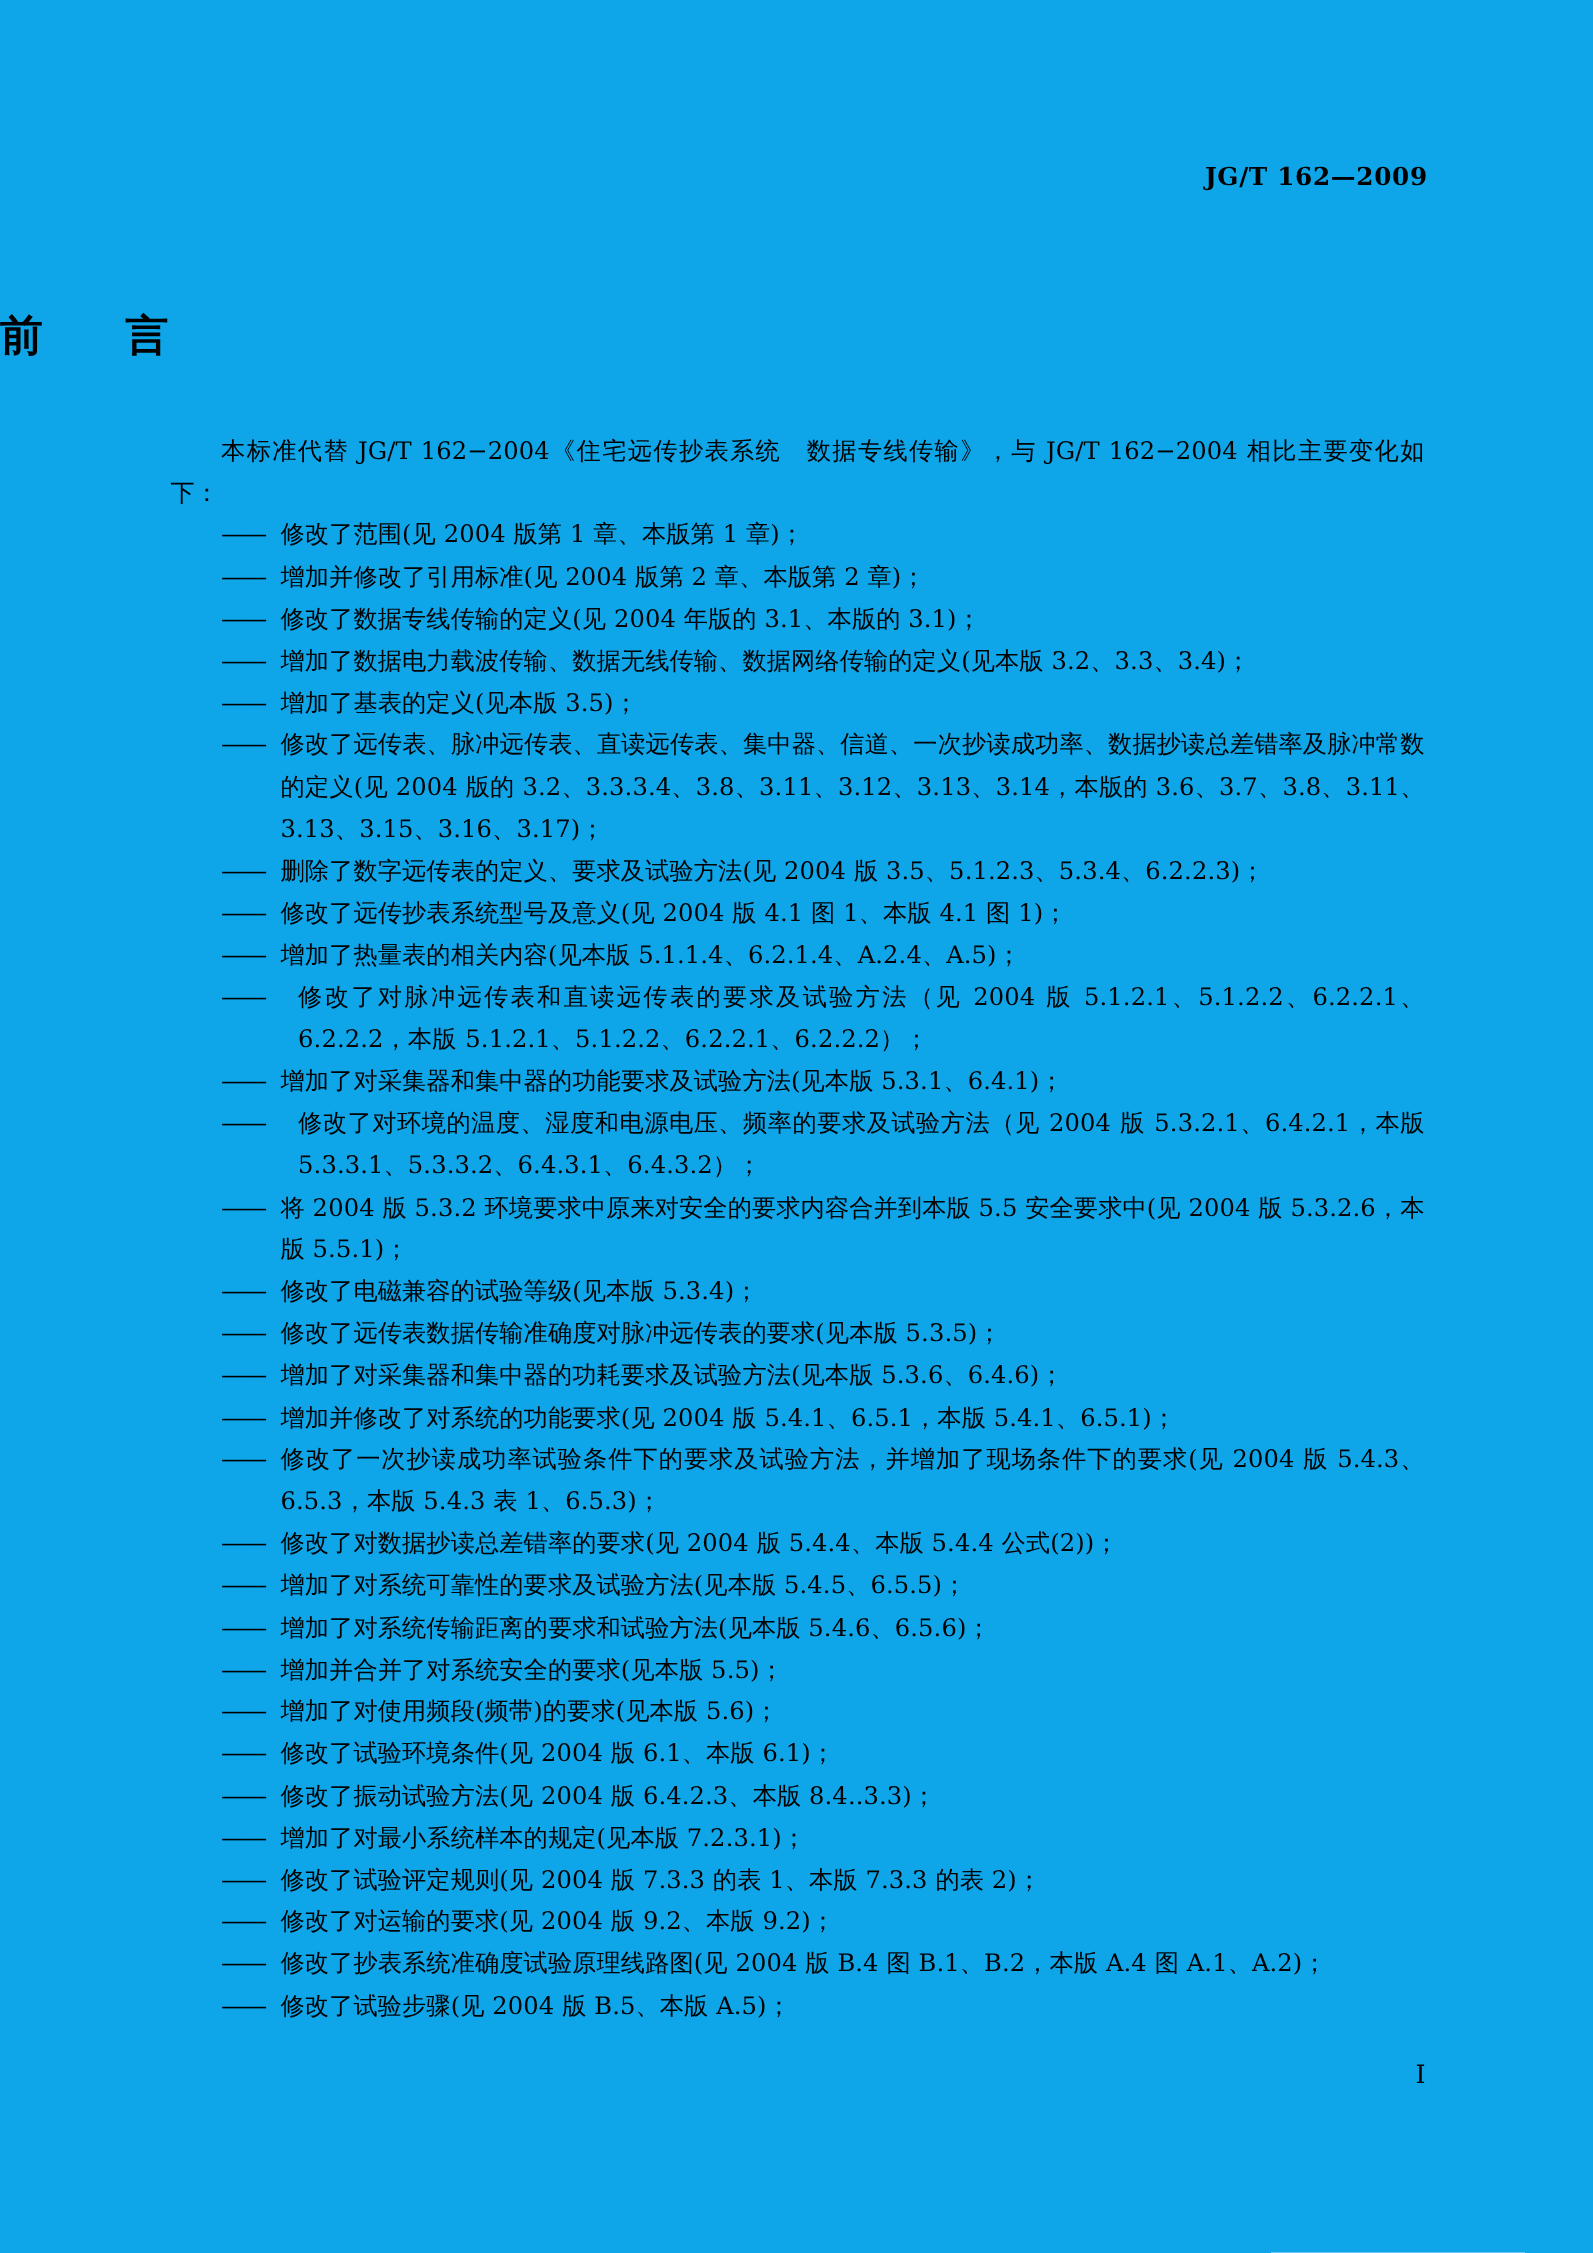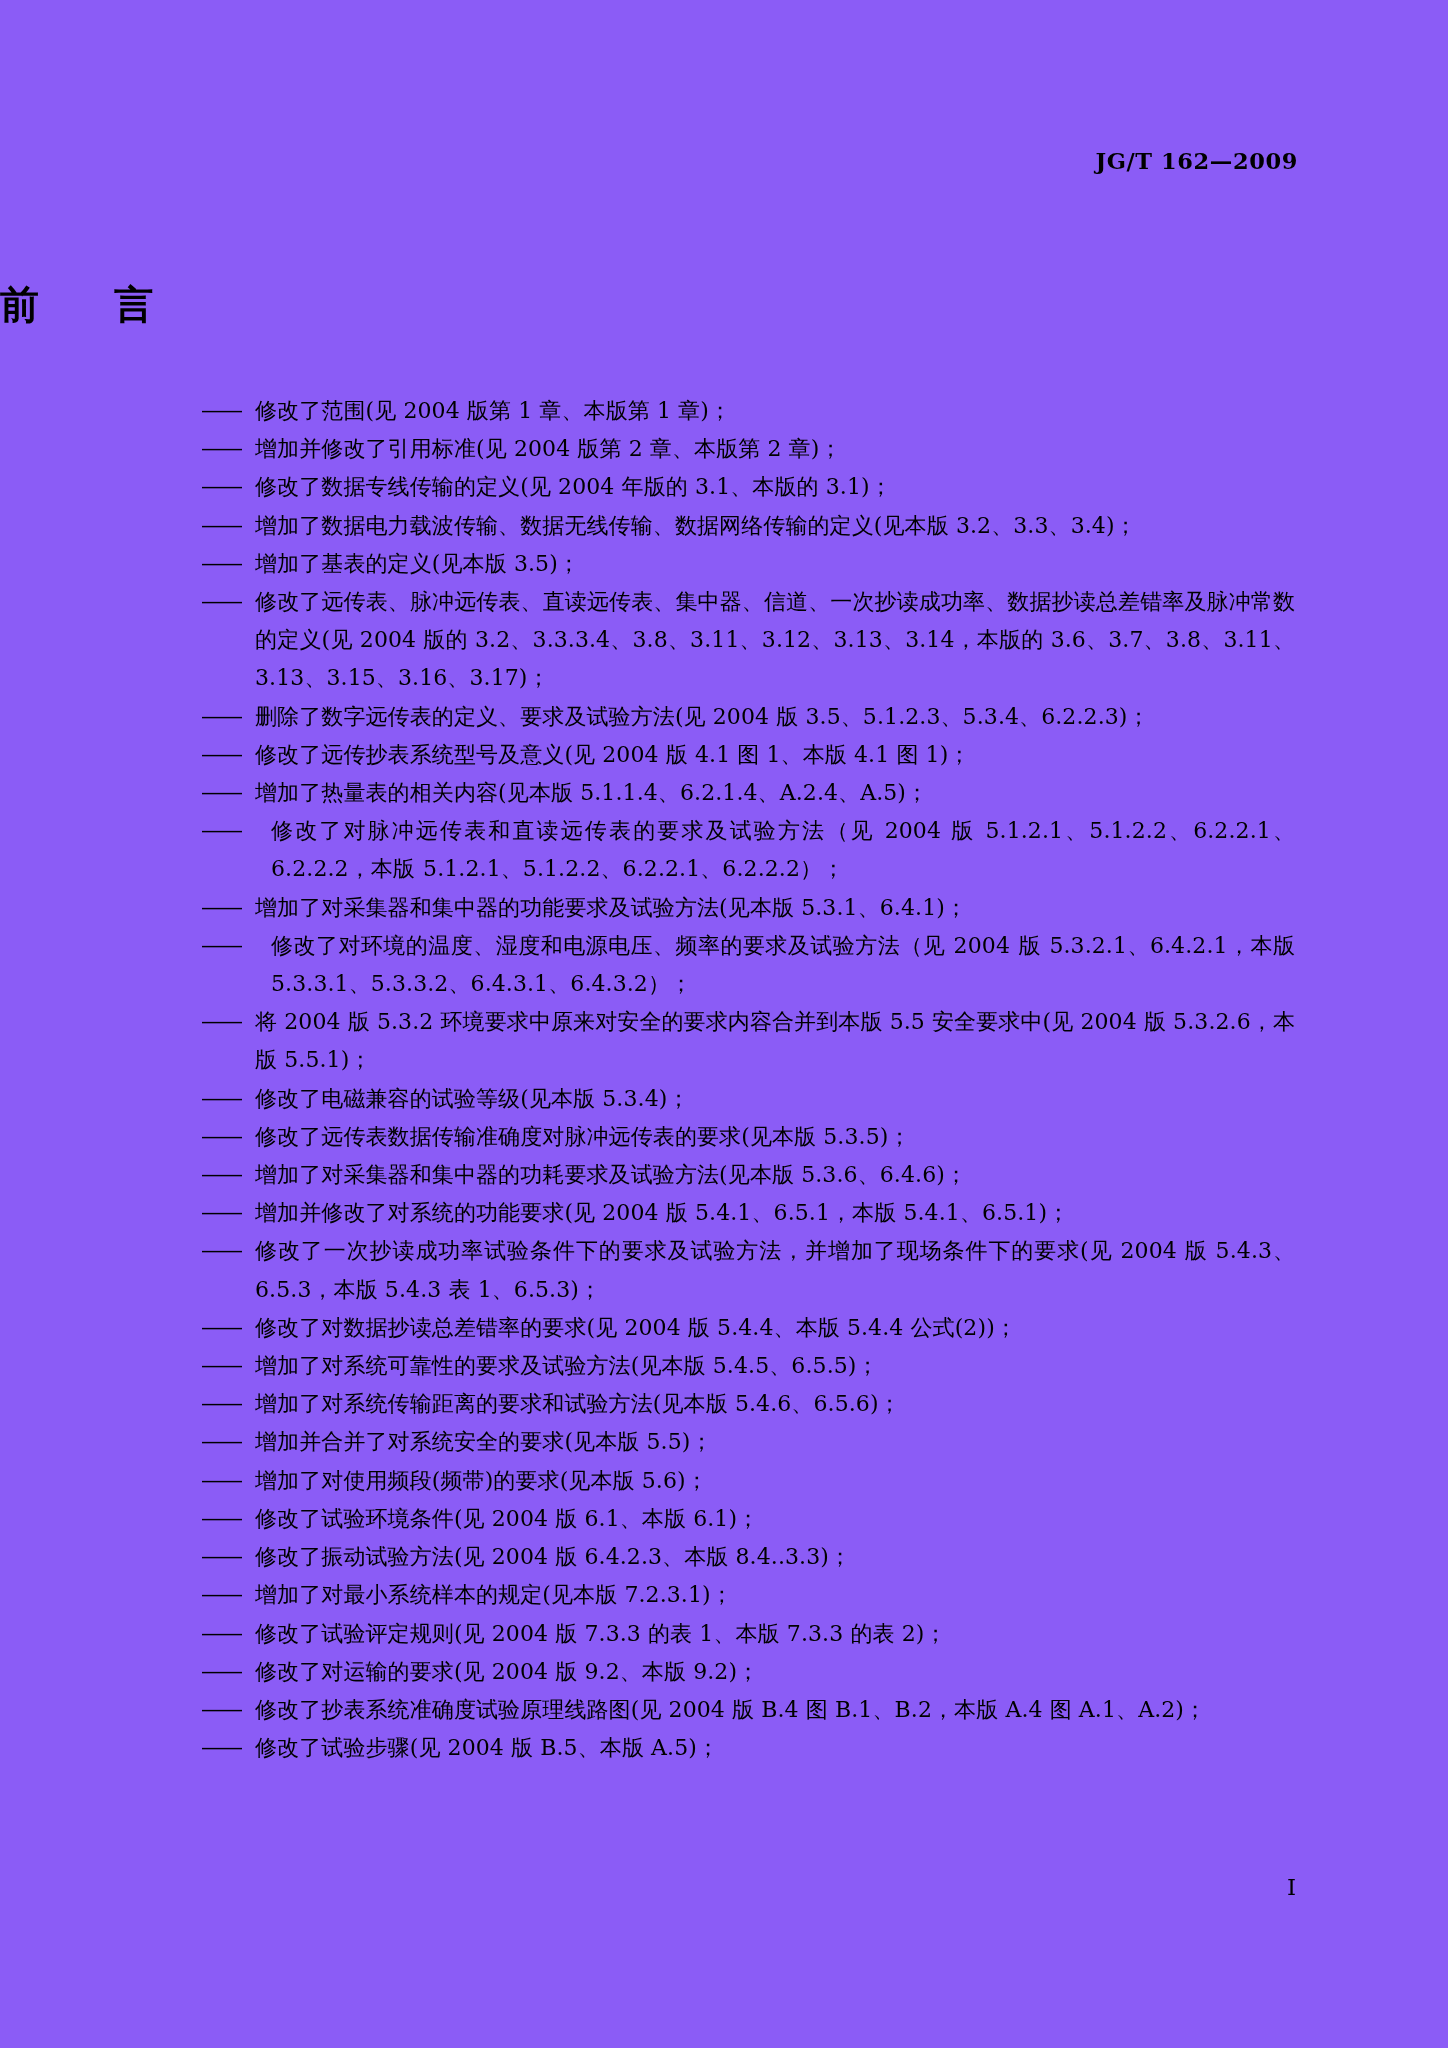--- a/index.html
+++ b/index.html
@@ -9,21 +9,21 @@
   }
   body {
     font-family: "DejaVu Serif", "Liberation Serif", serif;
     color: #000000;
   }
   .page {
     position: relative;
     width: 1448px;
     height: 2048px;
     margin: 0 auto;
-    background: #8b5cf6;
+    background: #0ea5e9;
     overflow: hidden;
     box-sizing: border-box;
   }
 
   
   .header {
     position: absolute;
     top: 148px;
     right: 150px;
     font-family: "DejaVu Serif", "Liberation Serif", serif;
@@ -115,20 +115,21 @@
   <div class="header">JG/T 162—2009</div>
 
   <div class="title">
     <span>前</span>
     <span class="gap"></span>
     <span>言</span>
   </div>
 
   <div class="body-block">
 
+    <p class="intro">本标准代替 JG/T 162−2004《住宅远传抄表系统　数据专线传输》，与 JG/T 162−2004 相比主要变化如下：</p>
 
     <ul class="change-list">
       <li>
         <span class="dash">——</span>
         <span class="item-text">修改了范围(见 2004 版第 1 章、本版第 1 章)；</span>
       </li>
       <li>
         <span class="dash">——</span>
         <span class="item-text">增加并修改了引用标准(见 2004 版第 2 章、本版第 2 章)；</span>
       </li>

